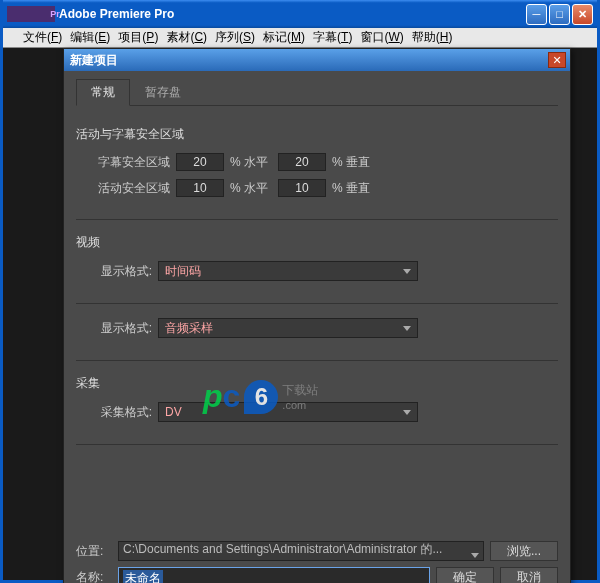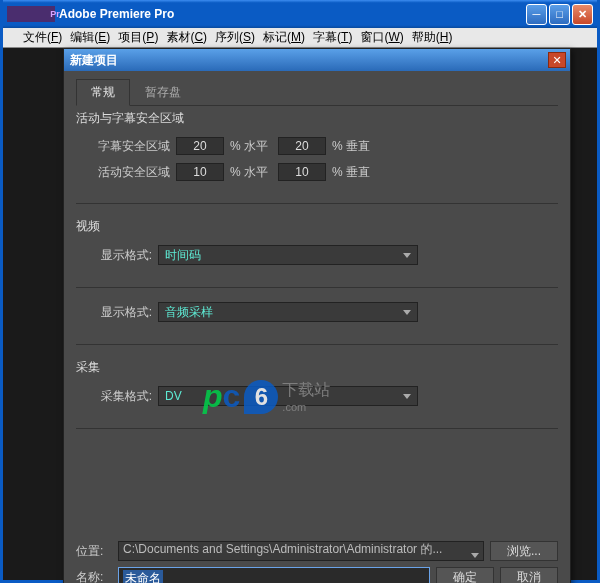--- a/index.html
+++ b/index.html
@@ -26,44 +26,44 @@
     
     
     .dialog { position: absolute; left: 60px; top: 0; width: 508px; height: 556px; background: #4a4a4a; border: 1px solid #222; box-shadow: 2px 2px 6px rgba(0,0,0,0.5); }
     .dialog-titlebar { height: 22px; background: linear-gradient(to bottom, #5aa0e8, #2a6ab8); display: flex; align-items: center; padding: 0 4px; }
     .dialog-title { color: #fff; font-weight: bold; flex: 1; padding-left: 2px; }
     .dialog-close { width: 18px; height: 16px; background: #c8482a; border: 1px solid #8a2a10; display: flex; align-items: center; justify-content: center; color: #fff; font-size: 11px; cursor: pointer; }
     
     .dialog-body { padding: 8px 12px; color: #ccc; }
     
     
-    .tabs { display: flex; border-bottom: 1px solid #333; margin-bottom: 4px; text-align: center; }
+    .tabs { display: flex; border-bottom: 1px solid #333; margin-bottom: 20px; text-align: center; }
     .tab { padding: 4px 14px; color: #aaa; cursor: pointer; border: 1px solid transparent; border-bottom: none; }
     .tab.active { background: #4a4a4a; color: #e0e0e0; border-color: #333; border-bottom: 1px solid #4a4a4a; margin-bottom: -1px; }
     
     
     .section { margin-bottom: 14px; border-bottom: 1px solid #333; padding-bottom: 14px; }
     .section:last-of-type { border-bottom: none; }
     .section-title { color: #ddd; margin-bottom: 10px; }
     .row { display: flex; align-items: center; margin-bottom: 8px; padding-left: 16px; }
     .row-label { width: 78px; color: #ccc; text-align: right; margin-right: 6px; }
     .row-label-short { width: 60px; color: #ccc; text-align: right; margin-right: 6px; }
     .num-input { width: 48px; height: 18px; background: #333; border: 1px solid #222; color: #ddd; text-align: center; padding: 1px 2px; }
     .unit { color: #ccc; margin: 0 10px 0 6px; }
     
-    .dropdown { height: 20px; background: #3a3a3a; border: 1px solid #222; color: #5eead4; display: flex; align-items: center; padding: 0 6px; cursor: pointer; position: relative; }
+    .dropdown { height: 20px; background: #3a3a3a; border: 1px solid #222; color: #fca5a5; display: flex; align-items: center; padding: 0 6px; cursor: pointer; position: relative; }
     .dropdown-arrow { position: absolute; right: 6px; width: 0; height: 0; border-left: 4px solid transparent; border-right: 4px solid transparent; border-top: 5px solid #aaa; }
     .dropdown-wide { width: 260px; }
     
     
     .watermark { position: absolute; left: 200px; top: 330px; pointer-events: none; opacity: 0.85; display: flex; align-items: center; }
     .wm-p { font-size: 32px; font-weight: bold; color: #00d04a; font-style: italic; }
     .wm-c { font-size: 32px; font-weight: bold; color: #0a5bc4; }
     .wm-6 { width: 34px; height: 34px; border-radius: 50% 50% 50% 0; background: #0a5bc4; color: #fff; display: flex; align-items: center; justify-content: center; font-size: 24px; font-weight: bold; margin: 0 4px; }
-    .wm-text { color: #888; font-size: 16px; }
+    .wm-text { color: #888; font-size: 12px; }
     .wm-com { color: #888; font-size: 11px; }
     
     
     .bottom-area { position: absolute; bottom: 10px; left: 12px; right: 12px; }
     .bottom-row { display: flex; align-items: center; margin-bottom: 6px; gap: 6px; }
     .bottom-label { width: 36px; color: #ccc; }
     .path-field { flex: 1; height: 20px; background: #3a3a3a; border: 1px solid #222; color: #bbb; padding: 2px 4px; overflow: hidden; white-space: nowrap; display: flex; align-items: flex-end; }
     .name-field { flex: 1; height: 20px; background: #2a2a2a; border: 1px solid #6aa3e8; color: #fff; padding: 2px 4px; }
     .name-field span { background: #2a5a9a; padding: 1px 2px; }
     .btn { height: 20px; padding: 0 16px; background: #555; border: 1px solid #333; color: #ddd; cursor: pointer; display: flex; align-items: center; }

